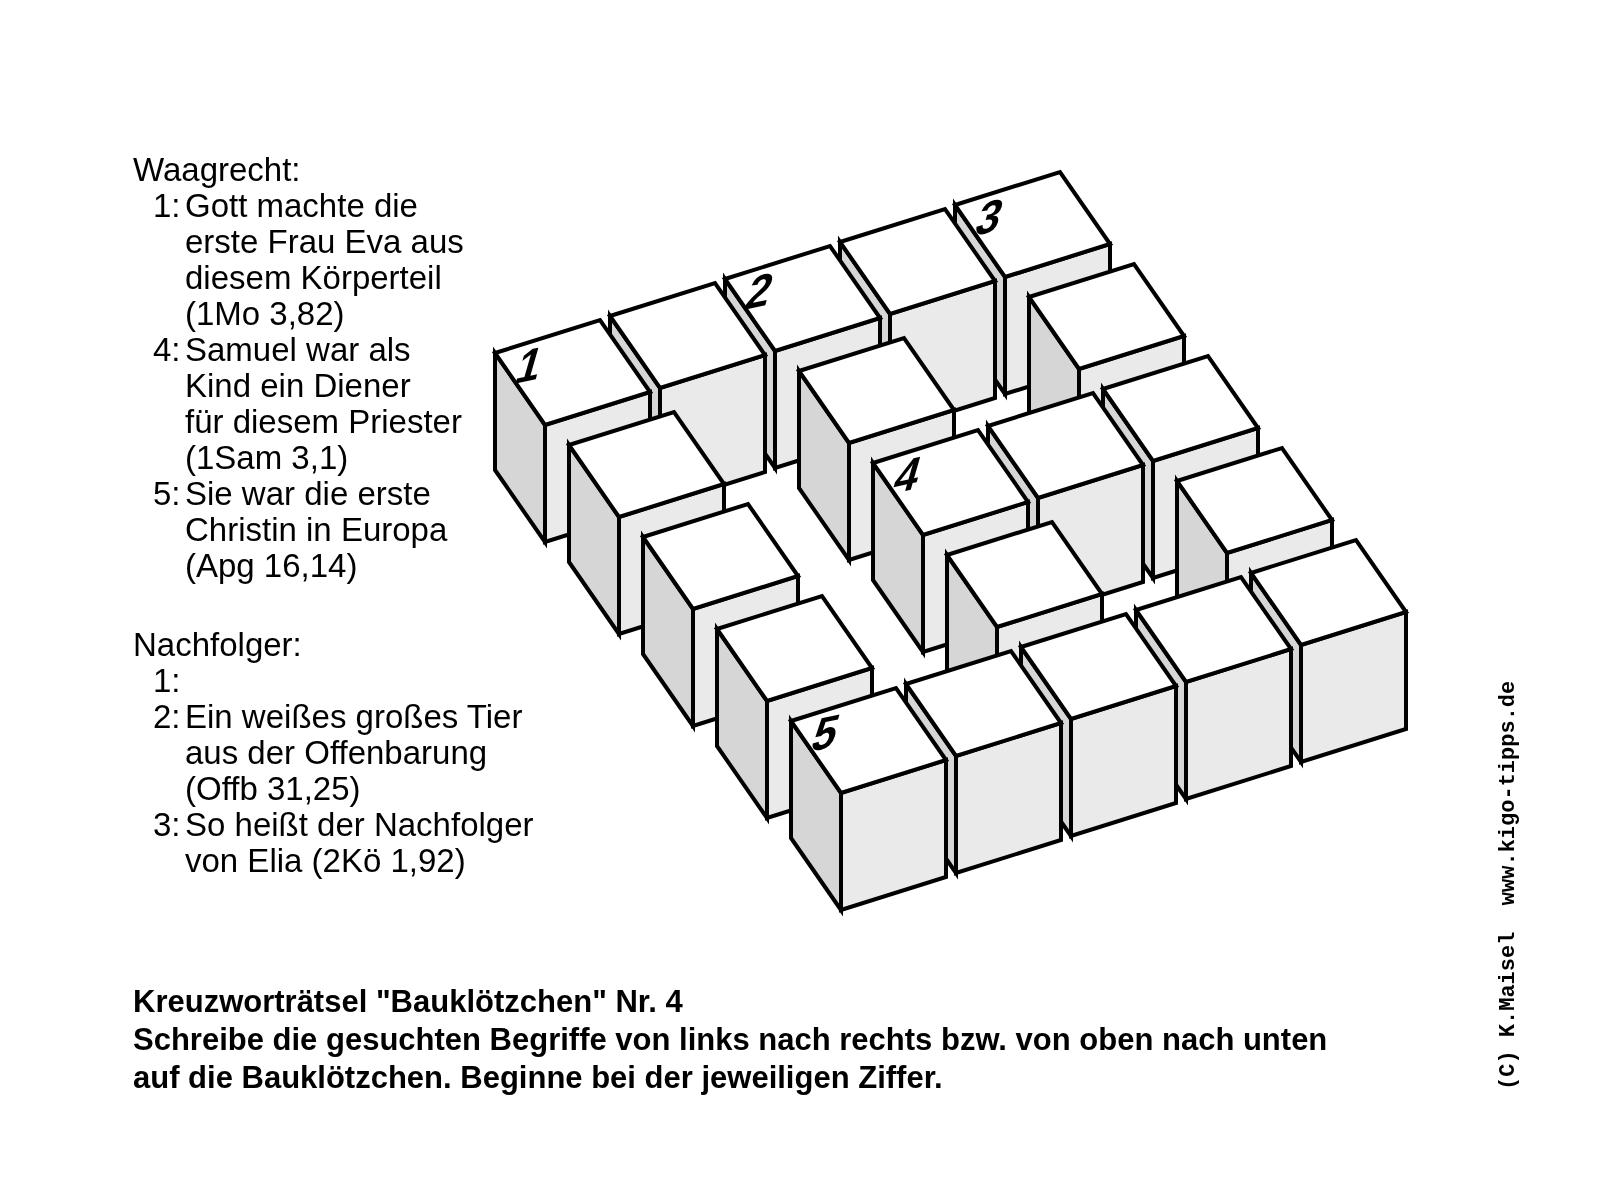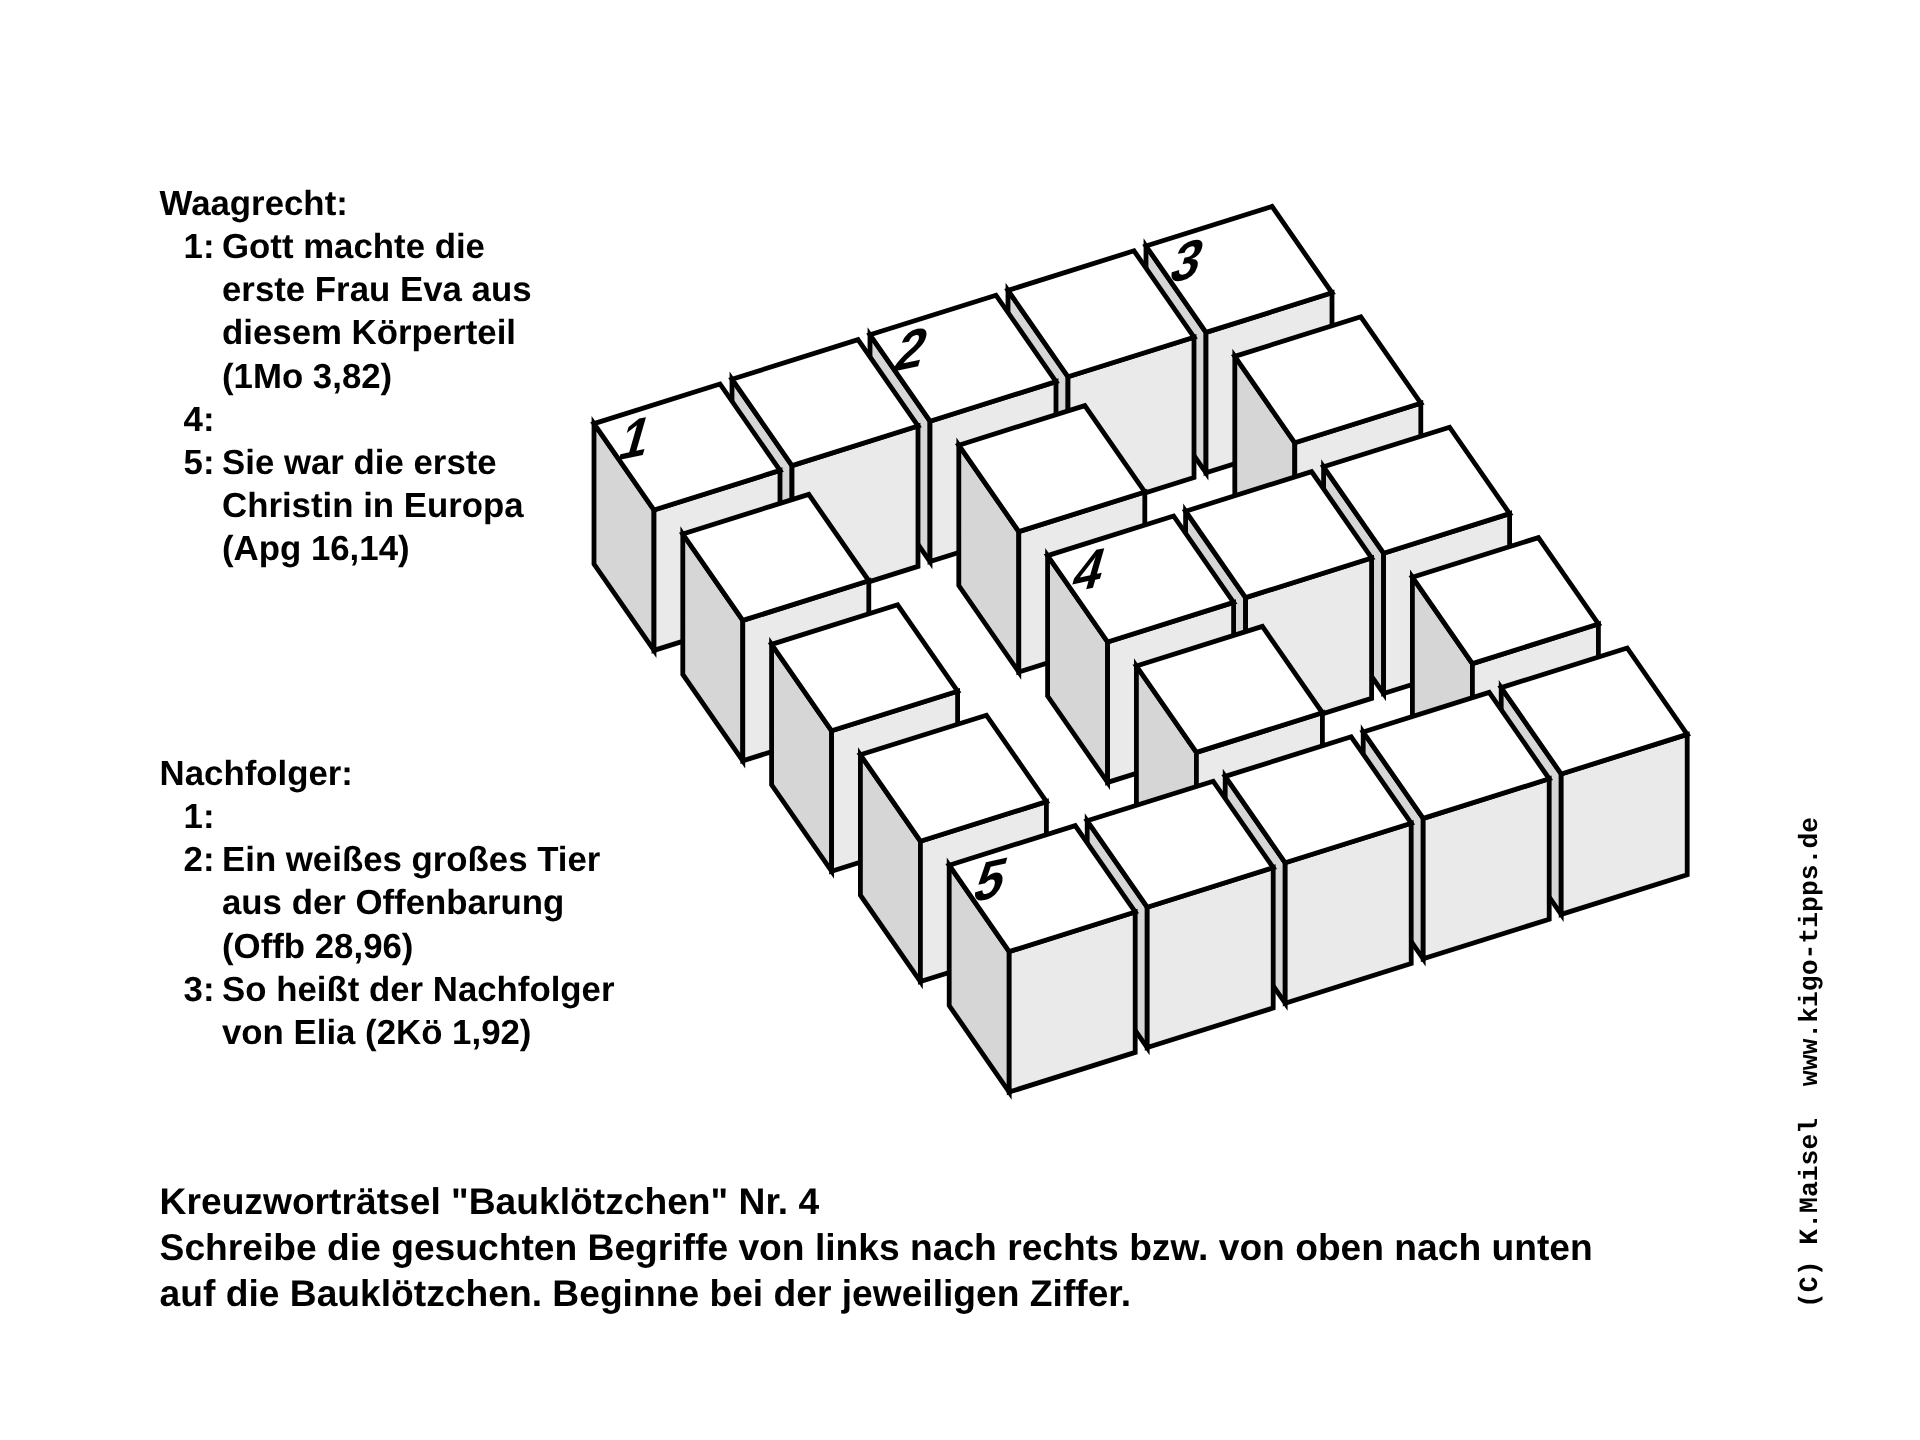--- a/index.html
+++ b/index.html
@@ -1,20 +1,20 @@
 <!DOCTYPE html>
 <html><head>
 <meta charset="utf-8">
 <style>
   html,body{margin:0;padding:0;background:#ffffff;}
   .page{
     position:relative;width:1600px;height:1200px;background:#ffffff;
     font-family:"Liberation Sans",sans-serif;color:#000;overflow:hidden;
   }
-  .clues{position:absolute;font-size:29px;font-weight:bold;line-height:36px;}
+  .clues{position:absolute;font-size:33px;font-weight:normal;line-height:36px;}
   #across{left:133px;top:152px;}
   #down{left:133px;top:627px;}
   .clue-item{display:flex;}
   .clue-num{flex:0 0 32px;margin-left:20px;}
   .clue-text{white-space:pre-line;}
   .scene{position:absolute;left:0;top:0;}
   .footer{position:absolute;left:133px;top:983px;font-size:31px;font-weight:bold;line-height:38px;}
   .footer .pre{white-space:pre-line;}
   .credit{
     position:absolute;left:1496px;top:1090px;
@@ -32,39 +32,43 @@
     <div class="heading">Waagrecht:</div>
     <div class="clue-item">
       <span class="clue-num">1:</span>
       <span class="clue-text">Gott machte die
 erste Frau Eva aus
 diesem Körperteil
 (1Mo 3,82)</span>
     </div>
     <div class="clue-item">
       <span class="clue-num">4:</span>
+      <span class="clue-text">Samuel war als
+Kind ein Diener
+für diesem Priester
+(1Sam 3,1)</span>
     </div>
     <div class="clue-item">
       <span class="clue-num">5:</span>
       <span class="clue-text">Sie war die erste
 Christin in Europa
 (Apg 16,14)</span>
     </div>
   </section>
 
   <section id="down" class="clues">
     <div class="heading">Nachfolger:</div>
     <div class="clue-item">
       <span class="clue-num">1:</span>
     </div>
     <div class="clue-item">
       <span class="clue-num">2:</span>
       <span class="clue-text">Ein weißes großes Tier
 aus der Offenbarung
-(Offb 28,96)</span>
+(Offb 31,25)</span>
     </div>
     <div class="clue-item">
       <span class="clue-num">3:</span>
       <span class="clue-text">So heißt der Nachfolger
 von Elia (2Kö 1,92)</span>
     </div>
   </section>
 
   <svg class="scene" width="1600" height="1200" viewBox="0 0 1600 1200">
     <g id="cubes">

